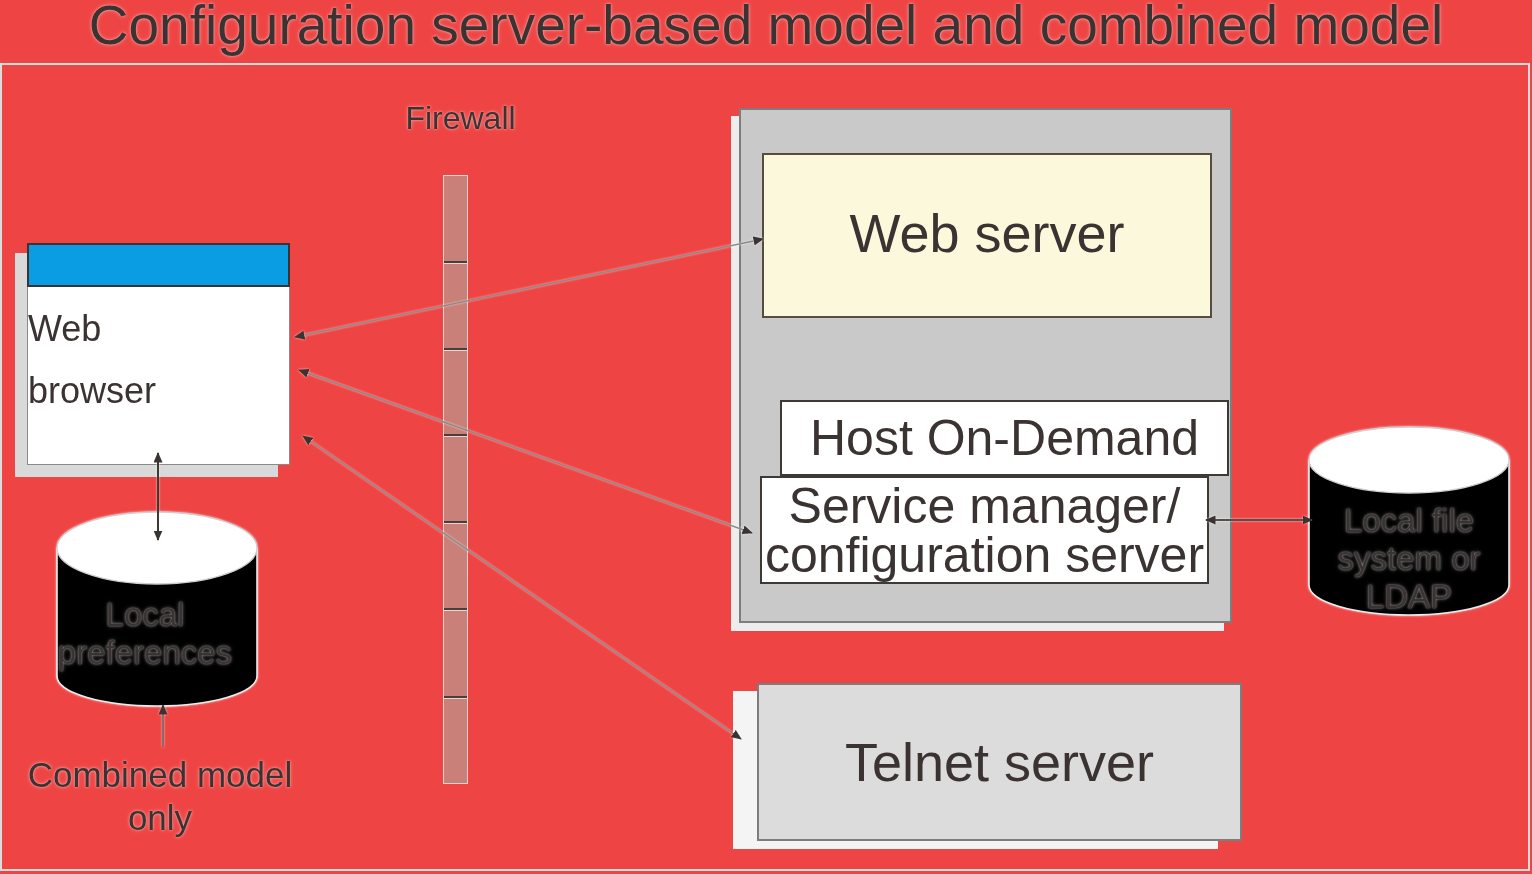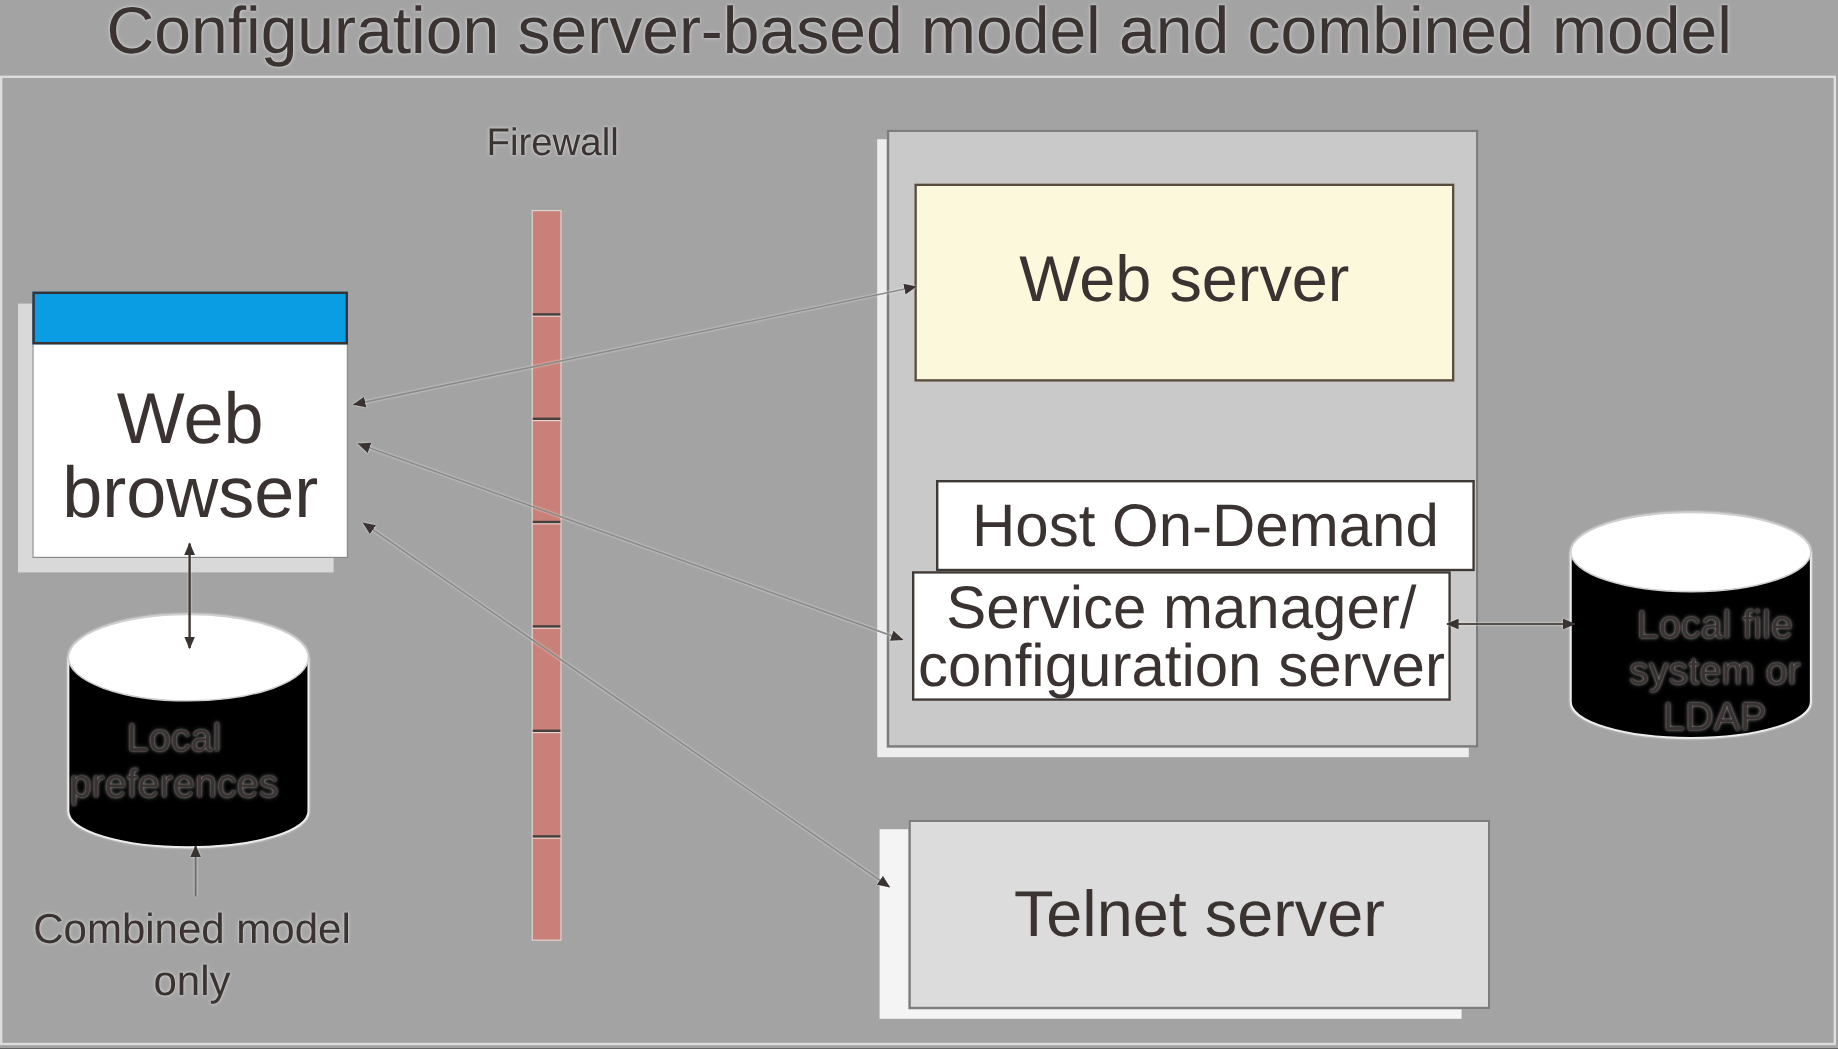--- a/index.html
+++ b/index.html
@@ -1,16 +1,16 @@
 <!DOCTYPE html>
 <html><head>
 <meta charset="utf-8">
 <style>
   html,body{margin:0;padding:0;background:#000;width:1532px;height:874px;overflow:hidden;}
-  #stage{position:relative;width:1532px;height:874px;background:#a3a3a3;
+  #stage{position:relative;width:1532px;height:874px;background:#ef4444;
          font-family:"Liberation Sans",sans-serif;color:#3a3332;}
   .abs{position:absolute;}
   .halo{text-shadow:0 0 2px rgba(255,255,255,.55),0 0 4px rgba(255,255,255,.35);}
 
   
   #title{left:0;top:-8px;width:1532px;text-align:center;font-size:55px;line-height:66px;
          color:#3a3332;white-space:nowrap;letter-spacing:0px;}
 
   
   #frame{left:0;top:63px;width:1526px;height:804px;border:2px solid #dcdcdc;}
@@ -21,22 +21,22 @@
                 border:1px solid #ded6d4;box-sizing:border-box;}
   .fw-div{position:absolute;left:0;width:100%;height:2px;background:#45403b;
           box-shadow:0 1px 0 rgba(255,255,255,.65);}
 
   
   #browser-shadow{left:15px;top:253px;width:263px;height:224px;background:#d9d9d9;}
   #browser{left:27px;top:243px;width:263px;height:222px;background:#fff;
            border:1px solid #8a8a8a;box-sizing:border-box;}
   #browser-titlebar{position:absolute;left:-1px;top:-1px;width:263px;height:44px;
            background:#0b9de4;border:2px solid #3a3332;box-sizing:border-box;}
-  #browser-label{position:absolute;left:0;top:74px;width:100%;text-align:center;
-           font-size:60px;line-height:62px;}
+  #browser-label{position:absolute;left:0;top:54px;width:100%;
+           font-size:36px;line-height:62px;}
 
   
   #stack-shadow{left:731px;top:116px;width:493px;height:515px;background:#ededed;}
   #stack{left:739px;top:108px;width:493px;height:515px;background:#c9c9c9;
          border:2px solid #7d7d7d;box-sizing:border-box;}
   #webserver{left:762px;top:153px;width:450px;height:165px;background:#fcf8dc;
          border:2px solid #584c41;box-sizing:border-box;display:flex;align-items:center;
          justify-content:center;font-size:54px;padding-bottom:6px;}
   #hod{left:760px;top:400px;width:449px;height:76px;background:#fff;border:2px solid #3f3935;
          box-sizing:border-box;display:flex;align-items:center;justify-content:center;
@@ -47,21 +47,21 @@
   .nowrap{white-space:nowrap;}
 
   
   #telnet-shadow{left:733px;top:691px;width:485px;height:158px;background:#f4f4f4;}
   #telnet{left:745px;top:683px;width:485px;height:158px;background:#dcdcdc;
           border:2px solid #7d7d7d;box-sizing:border-box;display:flex;align-items:center;
           justify-content:center;font-size:54px;margin-left:12px;}
 
   
   #prefs-label{left:45px;top:596px;width:200px;text-align:center;font-size:33px;line-height:38px;}
-  #lfs-label{left:1309px;top:502px;width:200px;text-align:center;font-size:33px;line-height:38px;margin-left:20px;}
+  #lfs-label{left:1309px;top:502px;width:200px;text-align:center;font-size:33px;line-height:38px;}
 
   
   #combined-label{left:20px;top:753px;width:280px;text-align:center;font-size:35px;line-height:43px;}
 
   
   #overlay{left:0;top:0;width:1532px;height:874px;pointer-events:none;
            filter:drop-shadow(0 0 1px rgba(255,255,255,.7));}
 </style>
 </head>
 <body>

